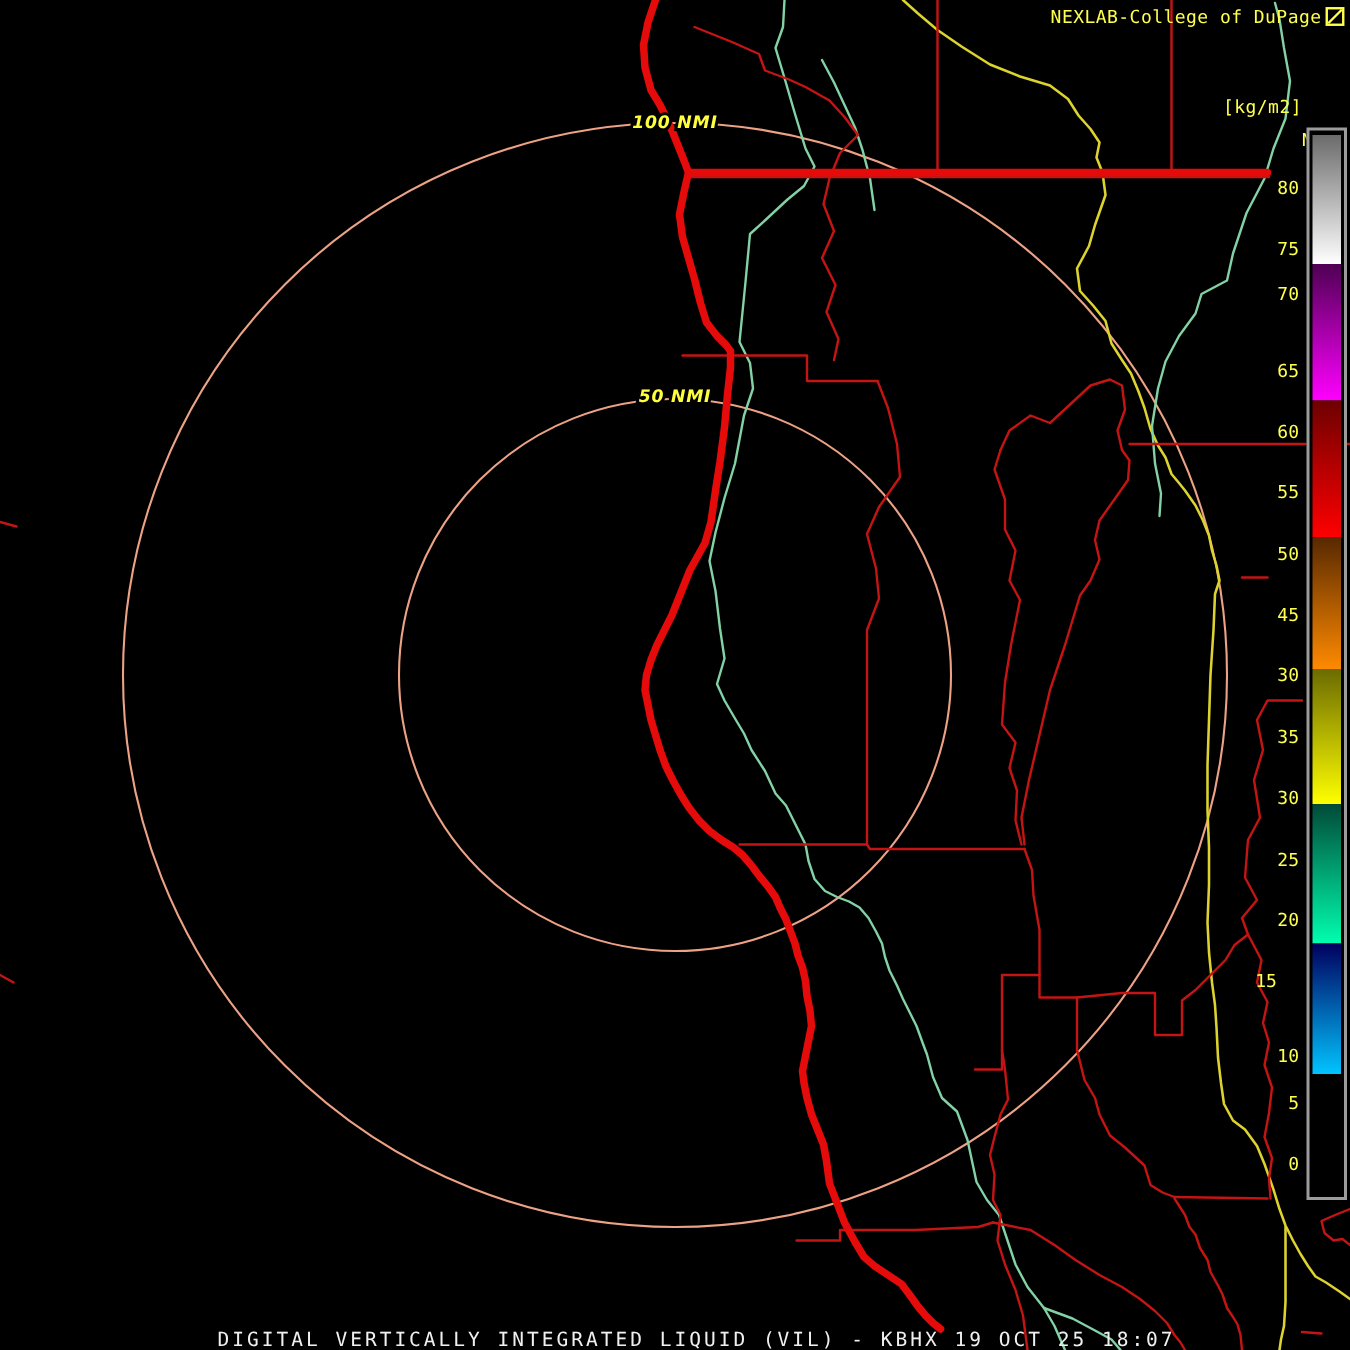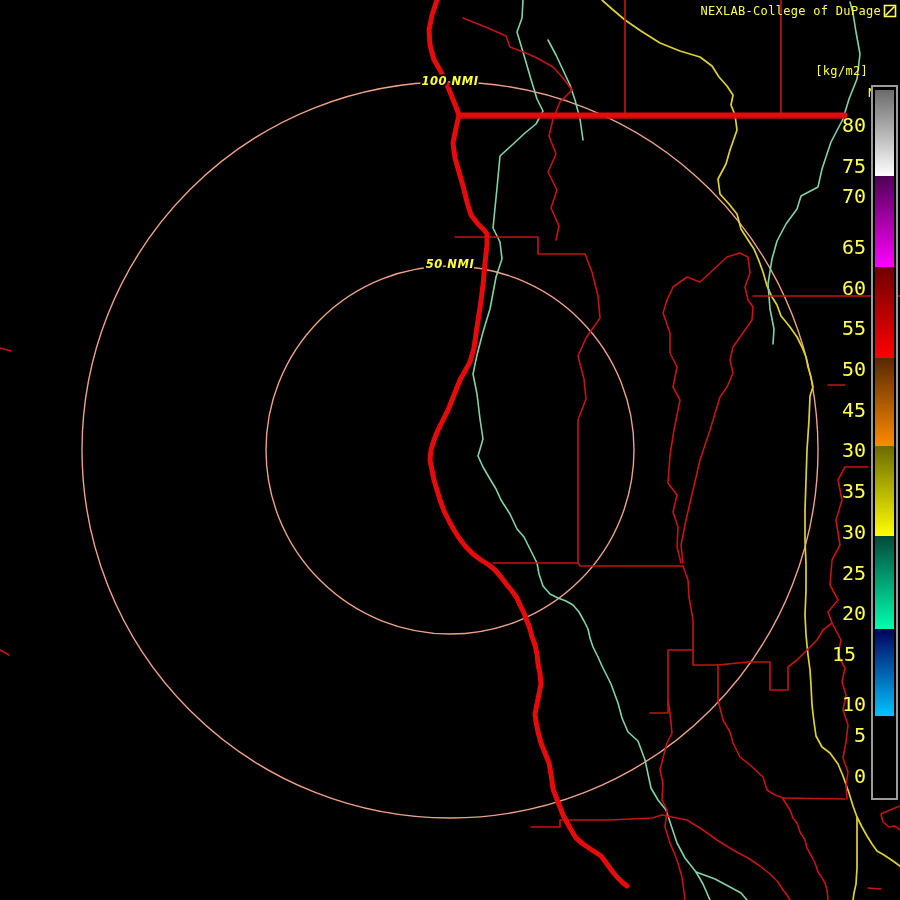--- a/index.html
+++ b/index.html
@@ -9,21 +9,21 @@
   .hdr-text{position:absolute;color:#ffff4d;font-size:12px;letter-spacing:.3px;white-space:pre;}
   #brand{top:4px;right:19px;text-align:left;}
   #brand-icon{position:absolute;top:4px;right:3px;width:14px;height:14px;}
   #nids{top:52px;right:2px;text-align:right;margin-top:34px;}
   #units{top:64px;right:32px;}
   #footer{position:absolute;left:145px;top:886px;color:#f0f0f0;font-size:13px;
           letter-spacing:2px;white-space:pre;}
   #colorbar-frame{position:absolute;border:2px solid #9c9c9c;background:#000;}
   .cbar-seg{position:absolute;left:2px;}
   .cbar-tick{position:absolute;right:34px;width:44px;text-align:right;color:#ffff4d;
-             font-size:20px;line-height:18px;}
+             font-size:12px;line-height:18px;}
   .ring-label{font-family:"DejaVu Sans","Liberation Sans",sans-serif;
               font-size:11.5px;font-weight:bold;font-style:italic;letter-spacing:.5px;
               paint-order:stroke;stroke:#000;stroke-width:4px;}
 </style>
 </head>
 <body>
 
 <div id="screen">
 
   <svg id="radar-map" width="900" height="900" viewBox="0 0 900 900">
@@ -99,14 +99,15 @@
       <div class="cbar-tick" style="top: 482.1px;">35</div>
       <div class="cbar-tick" style="top: 522.8px;">30</div>
       <div class="cbar-tick" style="top: 563.5px;">25</div>
       <div class="cbar-tick" style="top: 604.2px;">20</div>
       <div class="cbar-tick" style="top: 644.9px; text-align: center;">15</div>
       <div class="cbar-tick" style="top: 695px;">10</div>
       <div class="cbar-tick" style="top: 726.3px;">5</div>
       <div class="cbar-tick" style="top: 767px;">0</div>
     </div>
 
+  <div id="footer">DIGITAL VERTICALLY INTEGRATED LIQUID (VIL) - KBHX 19 OCT 25 18:07</div>
 
 </div>
 
 </body></html>

